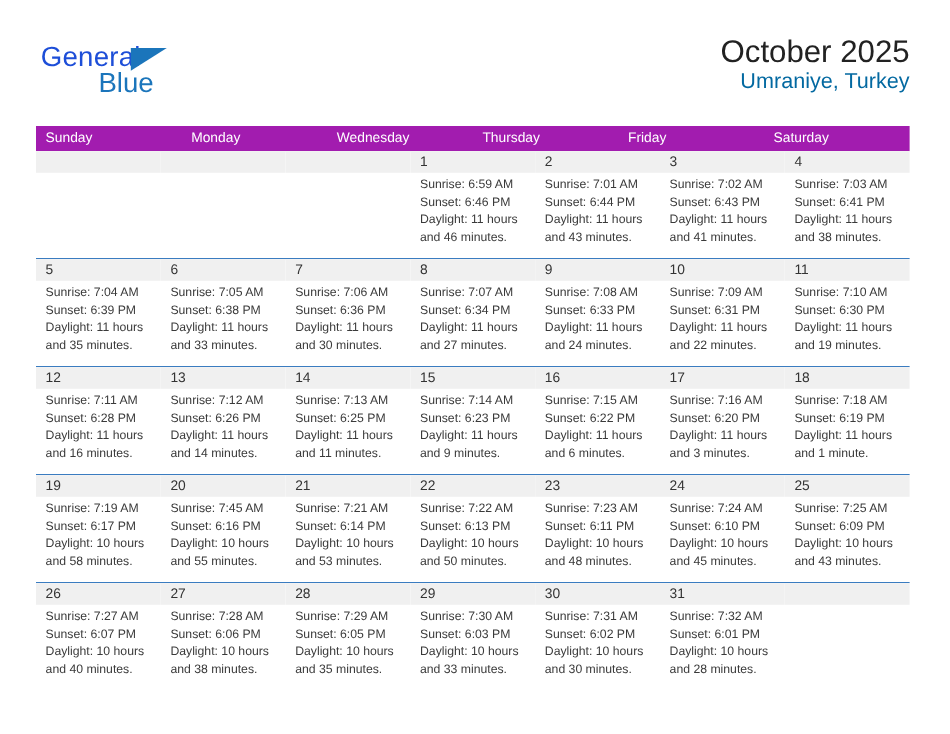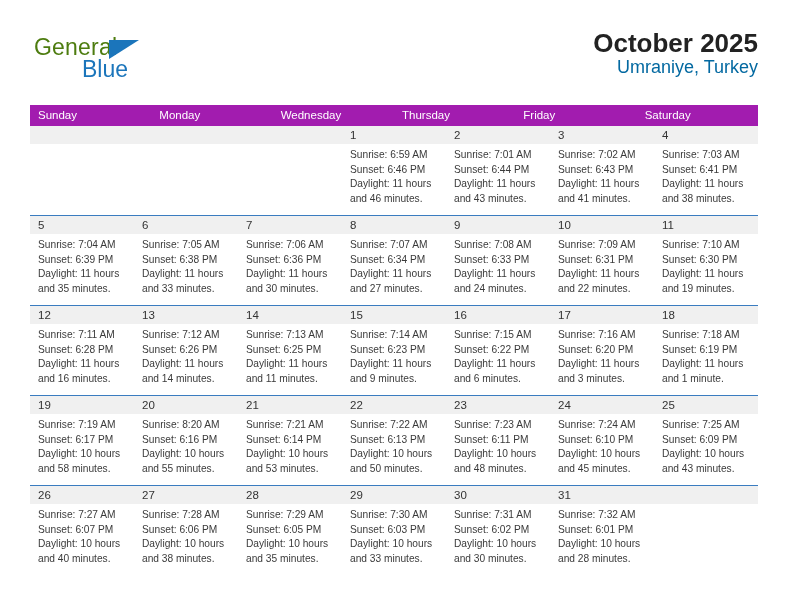--- a/index.html
+++ b/index.html
@@ -35,21 +35,21 @@
     top: 6px;
     width: 200px;
     height: 58px;
   }
   .logo-general {
     position: absolute;
     left: 0;
     top: 0;
     font-size: 23px;
     letter-spacing: .2px;
-    color: #4d7c0f;
+    color: #1d4ed8;
     font-family: "Liberation Sans", sans-serif;
   }
   .logo-tri {
     position: absolute;
     left: 75px;
     top: 6px;
     width: 0;
     height: 0;
     border-left: 30px solid #1b75bb;
     border-bottom: 19px solid transparent;
@@ -66,21 +66,21 @@
   .titles {
     position: absolute;
     right: 0;
     top: 0;
     text-align: right;
   }
   .cal-title {
     font-size: 26px;
     color: #222222;
     line-height: 30px;
-    font-weight: bold;
+    font-weight: normal;
     margin: 0;
   }
   .cal-sub {
     font-size: 18px;
     color: #0369a1;
     line-height: 17px;
     margin-top: 1px;
   }
 
   
@@ -350,21 +350,21 @@
             <div class="info">
               <div>Sunrise: 7:19 AM</div>
               <div>Sunset: 6:17 PM</div>
               <div>Daylight: 10 hours</div>
               <div>and 58 minutes.</div>
             </div>
           </div>
           <div class="day">
             <div class="daynum-band">20</div>
             <div class="info">
-              <div>Sunrise: 8:20 AM</div>
+              <div>Sunrise: 7:45 AM</div>
               <div>Sunset: 6:16 PM</div>
               <div>Daylight: 10 hours</div>
               <div>and 55 minutes.</div>
             </div>
           </div>
           <div class="day">
             <div class="daynum-band">21</div>
             <div class="info">
               <div>Sunrise: 7:21 AM</div>
               <div>Sunset: 6:14 PM</div>

